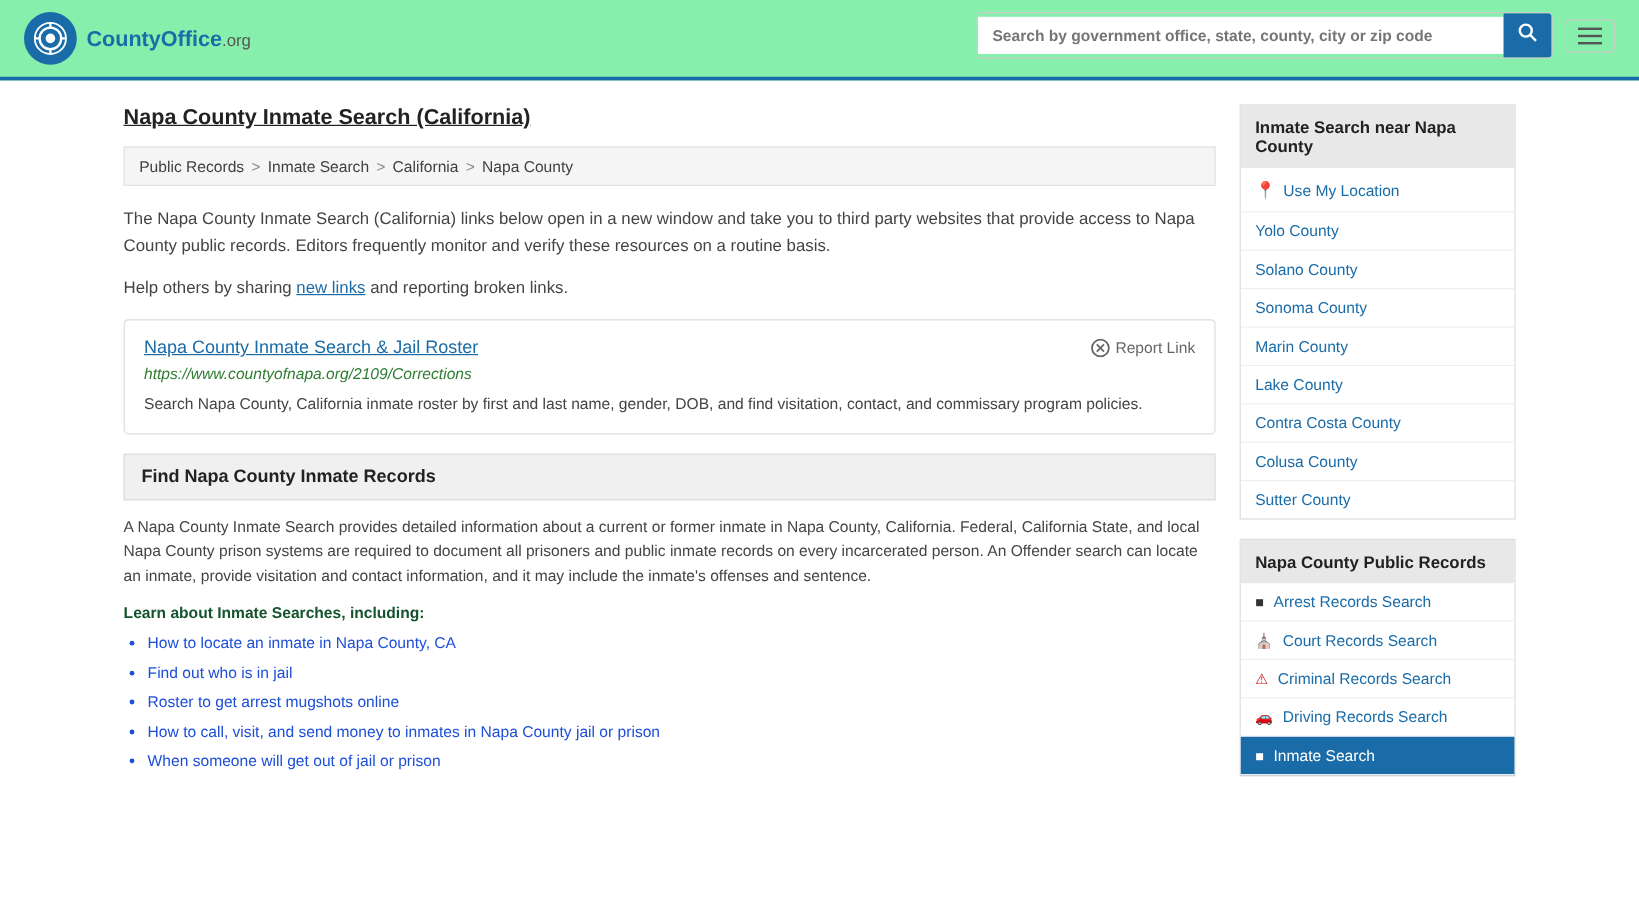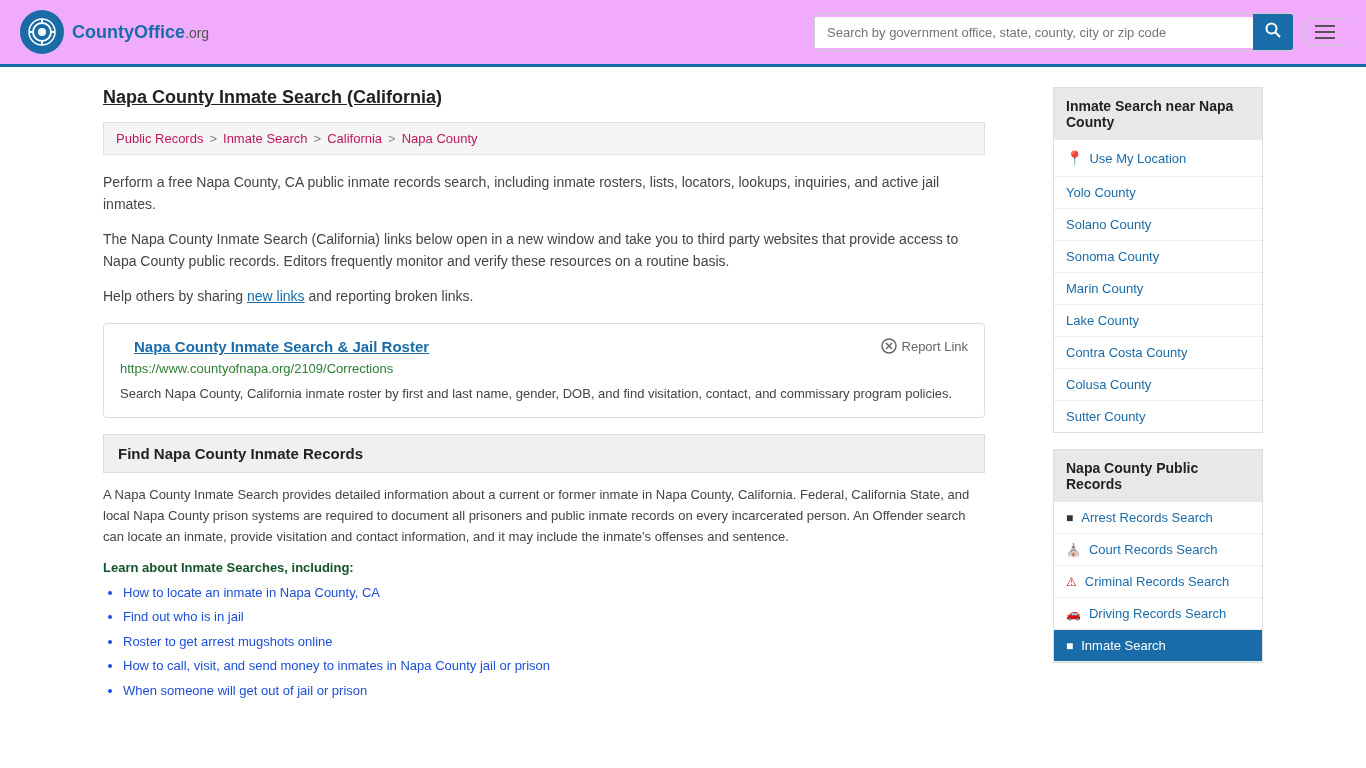--- a/index.html
+++ b/index.html
@@ -1,24 +1,24 @@
 <!DOCTYPE html>
 <html><head>
   <meta charset="utf-8">
   <style>
     * { box-sizing: border-box; margin: 0; padding: 0; }
     body { font-family: Arial, sans-serif; font-size: 14px; color: #333; background: #fff; }
 
     
     .header {
-      background: #f0abfc;
+      background: #86efac;
       border-bottom: 3px solid #1a6ca8;
       padding: 10px 20px;
       display: flex;
-      align-items: center;
+      align-items: flex-start;
       justify-content: space-between;
     }
     .logo-area {
       display: flex;
       align-items: center;
       gap: 8px;
     }
     .logo-circle {
       width: 44px;
       height: 44px;
@@ -43,20 +43,21 @@
       overflow: hidden;
       width: 480px;
     }
     .search-bar input {
       border: none;
       outline: none;
       padding: 8px 12px;
       font-size: 13px;
       width: 100%;
       color: #999;
+      font-weight: bold;
     }
     .search-bar button {
       background: #1a6ca8;
       border: none;
       padding: 8px 12px;
       cursor: pointer;
       color: white;
       font-size: 16px;
     }
     .hamburger-btn {
@@ -81,23 +82,22 @@
       max-width: 1200px;
       margin: 0 auto;
       padding: 20px;
       display: flex;
       gap: 20px;
     }
     .content-area {
       flex: 1;
     }
     .sidebar {
-      width: 210px;
+      width: 230px;
       flex-shrink: 0;
-      margin-left: 48px;
     }
 
     
     .page-title {
       font-size: 18px;
       font-weight: bold;
       color: #222;
       margin-bottom: 14px;
       text-decoration: underline;
     }
@@ -109,21 +109,21 @@
       padding: 8px 12px;
       font-size: 13px;
       color: #555;
       margin-bottom: 16px;
       display: flex;
       align-items: center;
       gap: 6px;
       flex-wrap: wrap;
     }
     .breadcrumb a {
-      color: #be185d;
+      color: #404040;
       text-decoration: none;
     }
     .breadcrumb .sep { color: #888; }
 
     
     .desc-para {
       font-size: 14px;
       line-height: 1.6;
       color: #444;
       margin-bottom: 12px;
@@ -141,40 +141,40 @@
       margin: 16px 0;
     }
     .link-card-header {
       display: flex;
       justify-content: space-between;
       align-items: center;
       margin-bottom: 6px;
     }
     .link-card-title {
       font-size: 15px;
-      font-weight: bold;
+      font-weight: normal;
       color: #1a6ca8;
       text-decoration: underline;
       cursor: pointer;
-      margin-left: 14px;
     }
     .report-link-btn {
       display: flex;
       align-items: center;
       gap: 5px;
       color: #666;
       font-size: 13px;
       cursor: pointer;
       background: none;
       border: none;
     }
     .link-card-url {
       color: #2e7d32;
       font-size: 13px;
       margin-bottom: 8px;
+      font-style: italic;
     }
     .link-card-desc {
       font-size: 13px;
       color: #444;
       line-height: 1.5;
     }
 
     
     .find-records-section {
     }
@@ -330,21 +330,20 @@
     <nav class="breadcrumb">
       <a href="#">Public Records</a>
       <span class="sep">&gt;</span>
       <a href="#">Inmate Search</a>
       <span class="sep">&gt;</span>
       <a href="#">California</a>
       <span class="sep">&gt;</span>
       <a href="#">Napa County</a>
     </nav>
 
-    <p class="desc-para">Perform a free Napa County, CA public inmate records search, including inmate rosters, lists, locators, lookups, inquiries, and active jail inmates.</p>
     <p class="desc-para">The Napa County Inmate Search (California) links below open in a new window and take you to third party websites that provide access to Napa County public records. Editors frequently monitor and verify these resources on a routine basis.</p>
     <p class="desc-para">
       <span>Help others by sharing </span><a href="#">new links</a><span> and reporting broken links.</span>
     </p>
 
     <div class="link-card">
       <div class="link-card-header">
         <a href="#" class="link-card-title">Napa County Inmate Search &amp; Jail Roster</a>
         <button class="report-link-btn">
           <svg width="16" height="16" viewBox="0 0 16 16" xmlns="http://www.w3.org/2000/svg">

